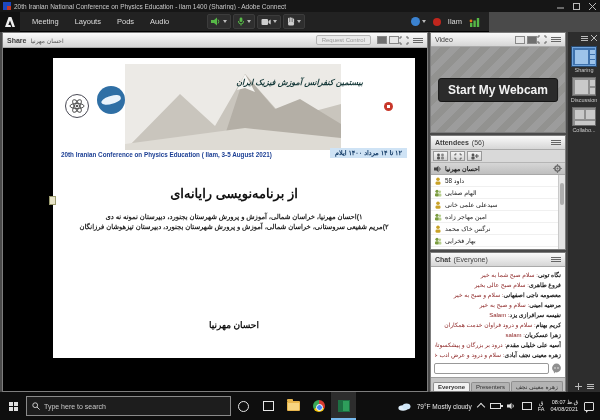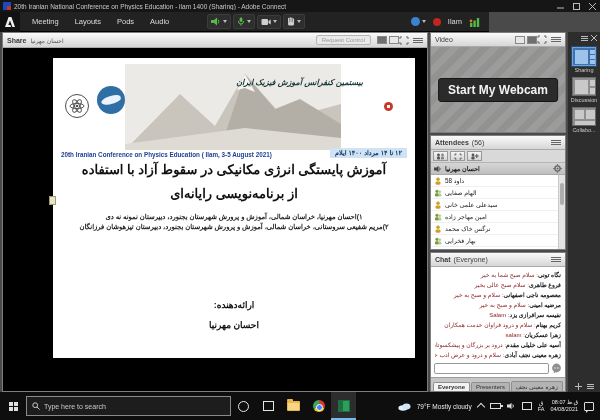--- a/index.html
+++ b/index.html
@@ -284,29 +284,27 @@
             <polygon points="0,86 216,86 216,74 120,64 0,80" fill="#dedbd4"></polygon>
           </svg>
           <span class="banner-right">
             <span class="flower"></span>
             <span class="callig l1">بیستمین کنفرانس آموزش فیزیک ایران</span>
           </span>
           <span class="en-line">20th Iranian Conference on Physics Education ( Ilam, 3-5 August 2021)</span>
           <span class="date-strip">۱۲ تا ۱۴ مرداد ۱۴۰۰ ایلام</span>
         </div>
 
-        <div class="slide-title st1">آموزش پایستگی انرژی مکانیکی در سقوط آزاد با استفاده</div>
         <div class="slide-title st2">از برنامه‌نویسی رایانه‌ای</div>
 
         <div class="authors">
           <div>۱)احسان مهرنیا، خراسان شمالی، آموزش و پرورش شهرستان بجنورد، دبیرستان نمونه نه دی</div>
           <div>۲)مریم شفیعی سروستانی، خراسان شمالی، آموزش و پرورش شهرستان بجنورد، دبیرستان تیزهوشان فرزانگان</div>
         </div>
 
-        <div class="presenter pl">ارائه‌دهنده:</div>
         <div class="presenter pn">احسان مهرنیا</div>
 
         <span class="cursor-ico"></span>
       </div>
     </div>
   </div>
 
   <div class="pod video-pod">
     <div class="pod-h">
       <span>Video</span>

